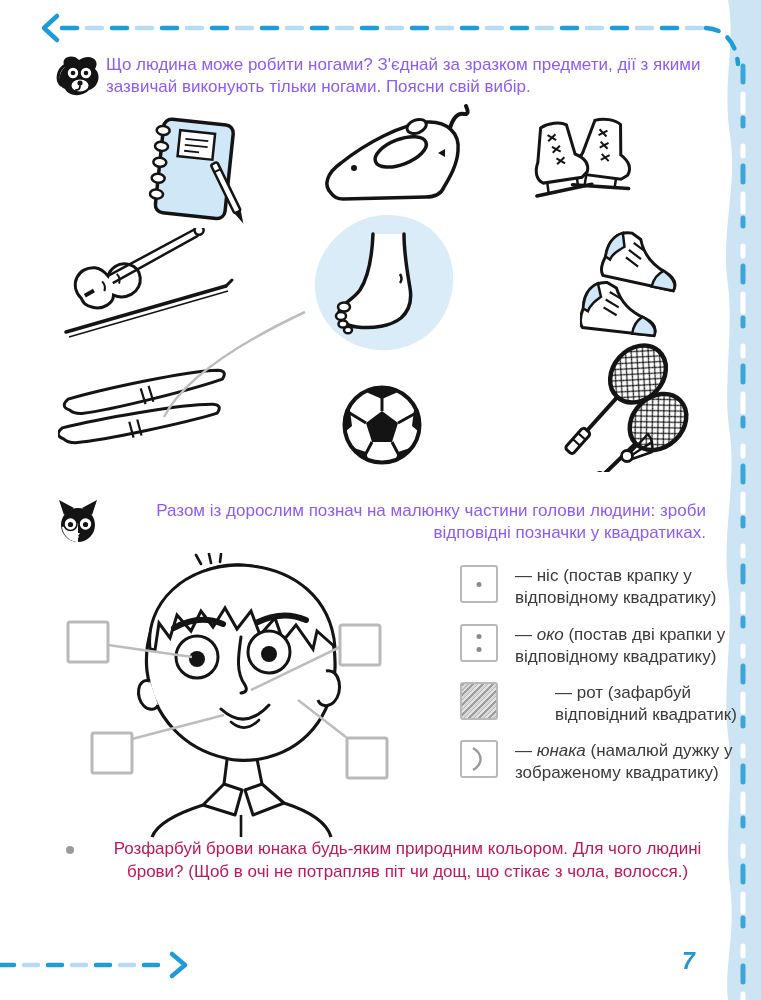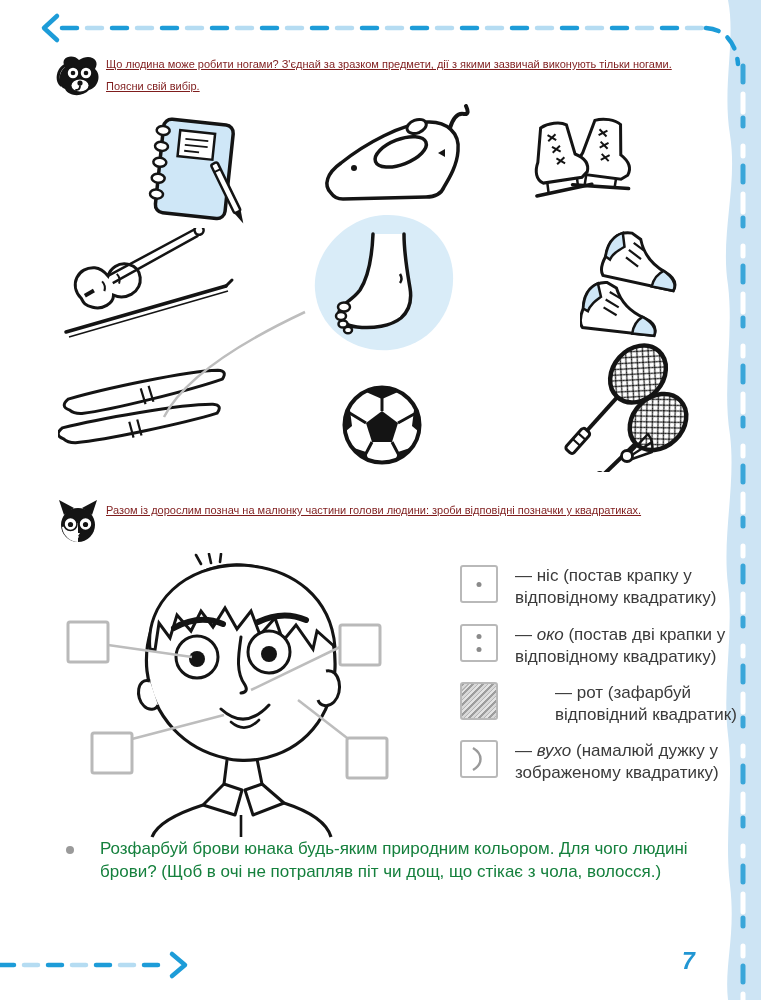--- a/index.html
+++ b/index.html
@@ -2,35 +2,35 @@
 <html><head>
 <meta charset="utf-8">
 <style>
   html,body{margin:0;padding:0;}
   body{
     width:761px;height:1000px;position:relative;background:#ffffff;
     font-family:"Liberation Sans","DejaVu Sans",sans-serif;color:#333;
     overflow:hidden;
   }
   .abs{position:absolute;}
-  .instr{font-size:11px;line-height:21.5px;color:#7f1d1d;text-decoration:underline;}
+  .instr{font-size:17px;line-height:21.5px;color:#8b5cf6;}
   svg{display:block;}
   
   .legend-row{position:absolute;left:435px;display:flex;align-items:flex-start;margin-left:25px;}
   .lbox{width:38px;height:38px;box-sizing:border-box;border:2.5px solid #b9b9b9;
         border-radius:3px;background:#fff;flex:0 0 auto;position:relative;}
   .lbox .dot{position:absolute;width:5px;height:5px;border-radius:50%;background:#8a8a8a;
              left:50%;transform:translateX(-50%);}
   .lbox.shade{background:
       repeating-linear-gradient(135deg,#9e9e9e 0 2px,#d8d8d8 2px 4px,#b5b5b5 4px 5px,#e3e3e3 5px 7px);}
   .ltext{font-size:17px;line-height:21.5px;color:#3a3a3a;margin-left:17px;width:222px;}
   .ltext .term-it{font-style:italic;}
   
   .bullet-li{position:relative;padding-left:40px;margin-bottom:3px;font-size:17px;
-             line-height:22.5px;color:#15803d;width:615px;}
+             line-height:22.5px;color:#be185d;width:615px;text-align:center;}
   .bullet-li .bdot{position:absolute;left:6px;top:8px;width:8px;height:8px;border-radius:50%;
                    background:#9a9a9a;}
   .pagenum{font-size:23px;font-weight:bold;font-style:italic;color:#2196d3;}
 </style>
 </head>
 <body>
 
 <svg class="abs" style="right:0;top:0;" width="46" height="1000" viewBox="0 0 46 1000">
   <path d="M46,0 L13,0 C21,40 7,85 15,135 C23,185 5,235 13,285 C19,335 7,385 15,435
            C21,485 7,535 13,585 C19,635 7,685 13,735 C19,785 9,835 15,885
@@ -224,21 +224,21 @@
   <circle cx="24" cy="28" r="17" fill="#141414"></circle>
   <path d="M8,30 A17,17 0 0 0 24,45 L24,26 Z" fill="#fff"></path>
   <circle cx="16.5" cy="27" r="6.5" fill="#fff" stroke="#141414" stroke-width="1.6"></circle>
   <circle cx="31.5" cy="27" r="6.5" fill="#fff" stroke="#141414" stroke-width="1.6"></circle>
   <circle cx="16.5" cy="27.5" r="2.6" fill="#141414"></circle>
   <circle cx="31.5" cy="27.5" r="2.6" fill="#141414"></circle>
   <path d="M22,36 l4,0 l-2,3 Z" fill="#fff"></path>
   <path d="M24,39 q0,3 -4,3" fill="none" stroke="#fff" stroke-width="1.5"></path>
 </svg>
 
-<div class="abs instr" style="left:106px;top:500px;width:600px;">Разом із дорослим познач на малюнку частини голови людини: зроби відповідні позначки у квадратиках.</div>
+<div class="abs instr" style="left:106px;top:500px;width:600px;text-align:right;">Разом із дорослим познач на малюнку частини голови людини: зроби відповідні позначки у квадратиках.</div>
 
 <svg class="abs" style="left:55px;top:553px;" width="385" height="285" viewBox="0 0 385 285">
 
   <path d="M185,12 C240,14 282,57 280,115 C278,165 248,198 205,206 C195,208 180,208 170,205
            C130,196 98,165 92,118 C86,62 128,10 185,12 Z" fill="#fff" stroke="#141414" stroke-width="3.2"></path>
 
   <path d="M95,96 C90,50 130,12 185,12 C240,14 276,46 280,94 L262,78 L258,96 L241,72 L228,88
            L220,65 L205,82 L196,58 L182,76 L170,55 L158,74 L146,58 L136,78 L122,62 L115,85
            L104,70 L100,97 Z" fill="#fff" stroke="#141414" stroke-width="3"></path>
   <path d="M146,11 L141,2 M156,10 L154,1 M165,9 L166,1" stroke="#141414" stroke-width="2.6" stroke-linecap="round"></path>
@@ -300,21 +300,21 @@
   <div class="lbox shade"></div>
   <div class="ltext"><span>—</span> <span>рот</span> <span>(зафарбуй відповідний квадратик)</span></div>
 </div>
 
 <div class="legend-row" style="top:740px;">
   <div class="lbox">
     <svg width="33" height="33" viewBox="0 0 33 33" style="position:absolute;left:0;top:0;">
       <path d="M11,6 C21,12 21,22 11,28" fill="none" stroke="#9a9a9a" stroke-width="2.4"></path>
     </svg>
   </div>
-  <div class="ltext"><span>—</span> <span class="term-it">вухо</span> <span>(намалюй дужку у зображеному квадратику)</span></div>
+  <div class="ltext"><span>—</span> <span class="term-it">юнака</span> <span>(намалюй дужку у зображеному квадратику)</span></div>
 </div>
 
 <div class="abs" style="left:60px;top:838px;width:650px;">
   <div class="bullet-li">
     <span class="bdot"></span>
     <span>Розфарбуй брови юнака будь-яким природним кольором. Для чого людині брови? (Щоб в очі не потрапляв піт чи дощ, що стікає з чола, волосся.)</span>
   </div>
 </div>
 
 </body></html>

